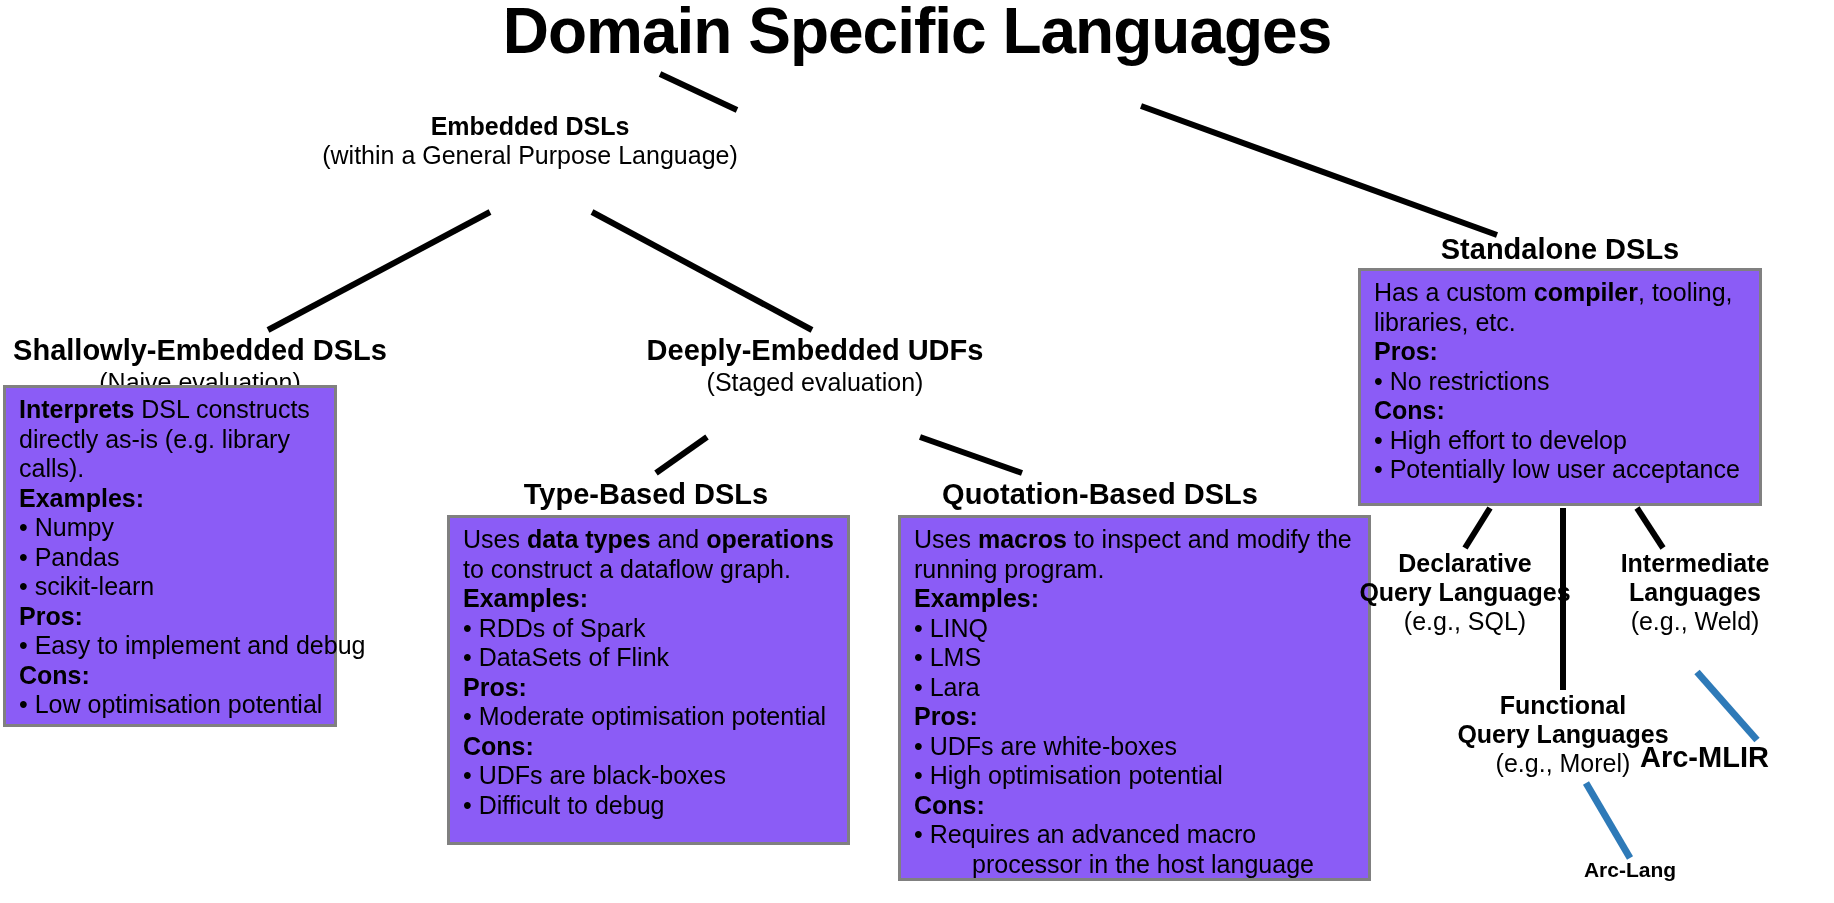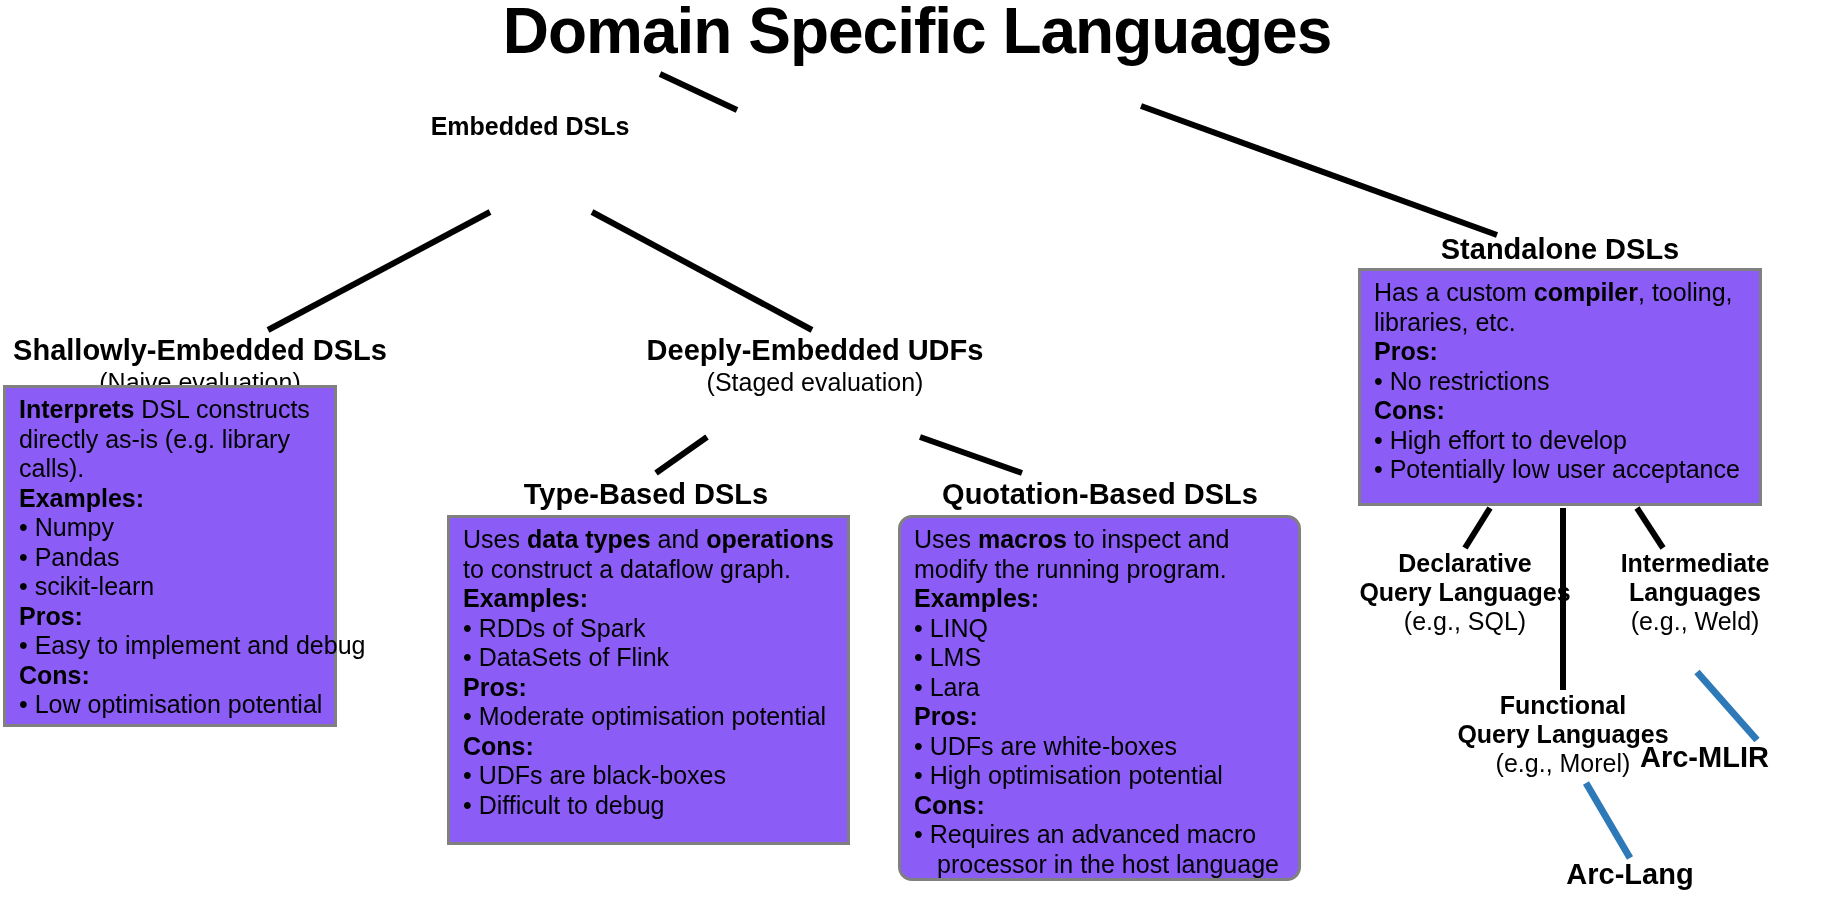--- a/index.html
+++ b/index.html
@@ -56,20 +56,21 @@
 
     <line x1="1697" y1="672" x2="1757" y2="740" stroke="#2e7ab8" stroke-width="7"></line>
 
     <line x1="1586" y1="783" x2="1630" y2="858" stroke="#2e7ab8" stroke-width="7"></line>
   </svg>
 
   <div class="title">Domain Specific Languages</div>
 
   <div class="node" style="left:180px; top:112px; width:700px;">
     <span class="hl">Embedded DSLs</span>
+    <span class="sub">(within a General Purpose Language)</span>
   </div>
 
   <div class="node" style="left:-10px; top:334px; width:420px;">
     <span class="hl hl-lg">Shallowly-Embedded DSLs</span>
     <span class="sub">(Naive evaluation)</span>
   </div>
 
   <div class="node" style="left:515px; top:334px; width:600px;">
     <span class="hl hl-lg">Deeply-Embedded UDFs</span>
     <span class="sub">(Staged evaluation)</span>
@@ -108,21 +109,21 @@
     <p class="hd">Examples:</p>
     <p>• RDDs of Spark</p>
     <p>• DataSets of Flink</p>
     <p class="hd">Pros:</p>
     <p>• Moderate optimisation potential</p>
     <p class="hd">Cons:</p>
     <p>• UDFs are black-boxes</p>
     <p>• Difficult to debug</p>
   </div>
 
-  <div class="box" style="left:898px; top:515px; width:403px; height:366px;border-radius:14px;">
+  <div class="box" style="left:898px; top:515px; width:473px; height:366px;">
     <p class="wrap">
       <span>Uses </span><b>macros</b><span> to inspect and modify the running program.</span>
     </p>
     <p class="hd">Examples:</p>
     <p>• LINQ</p>
     <p>• LMS</p>
     <p>• Lara</p>
     <p class="hd">Pros:</p>
     <p>• UDFs are white-boxes</p>
     <p>• High optimisation potential</p>
@@ -157,17 +158,17 @@
   <div class="leaf" style="left:1423px; top:691px; width:280px;">
     <span>Functional</span><br>
     <span>Query Languages</span>
     <span class="reg">(e.g., Morel)</span>
   </div>
 
   <div class="leaf" style="left:1640px; top:741px; width:200px; font-size:29px; text-align:left;">
     <span>Arc-MLIR</span>
   </div>
 
-  <div class="leaf" style="left:1515px; top:858px; width:230px; font-size:29px; text-align:center;">
+  <div class="leaf" style="left:1515px; top:858px; width:230px; font-size:21px; text-align:center;">
     <span>Arc-Lang</span>
   </div>
 
 </div>
 
 </body></html>

